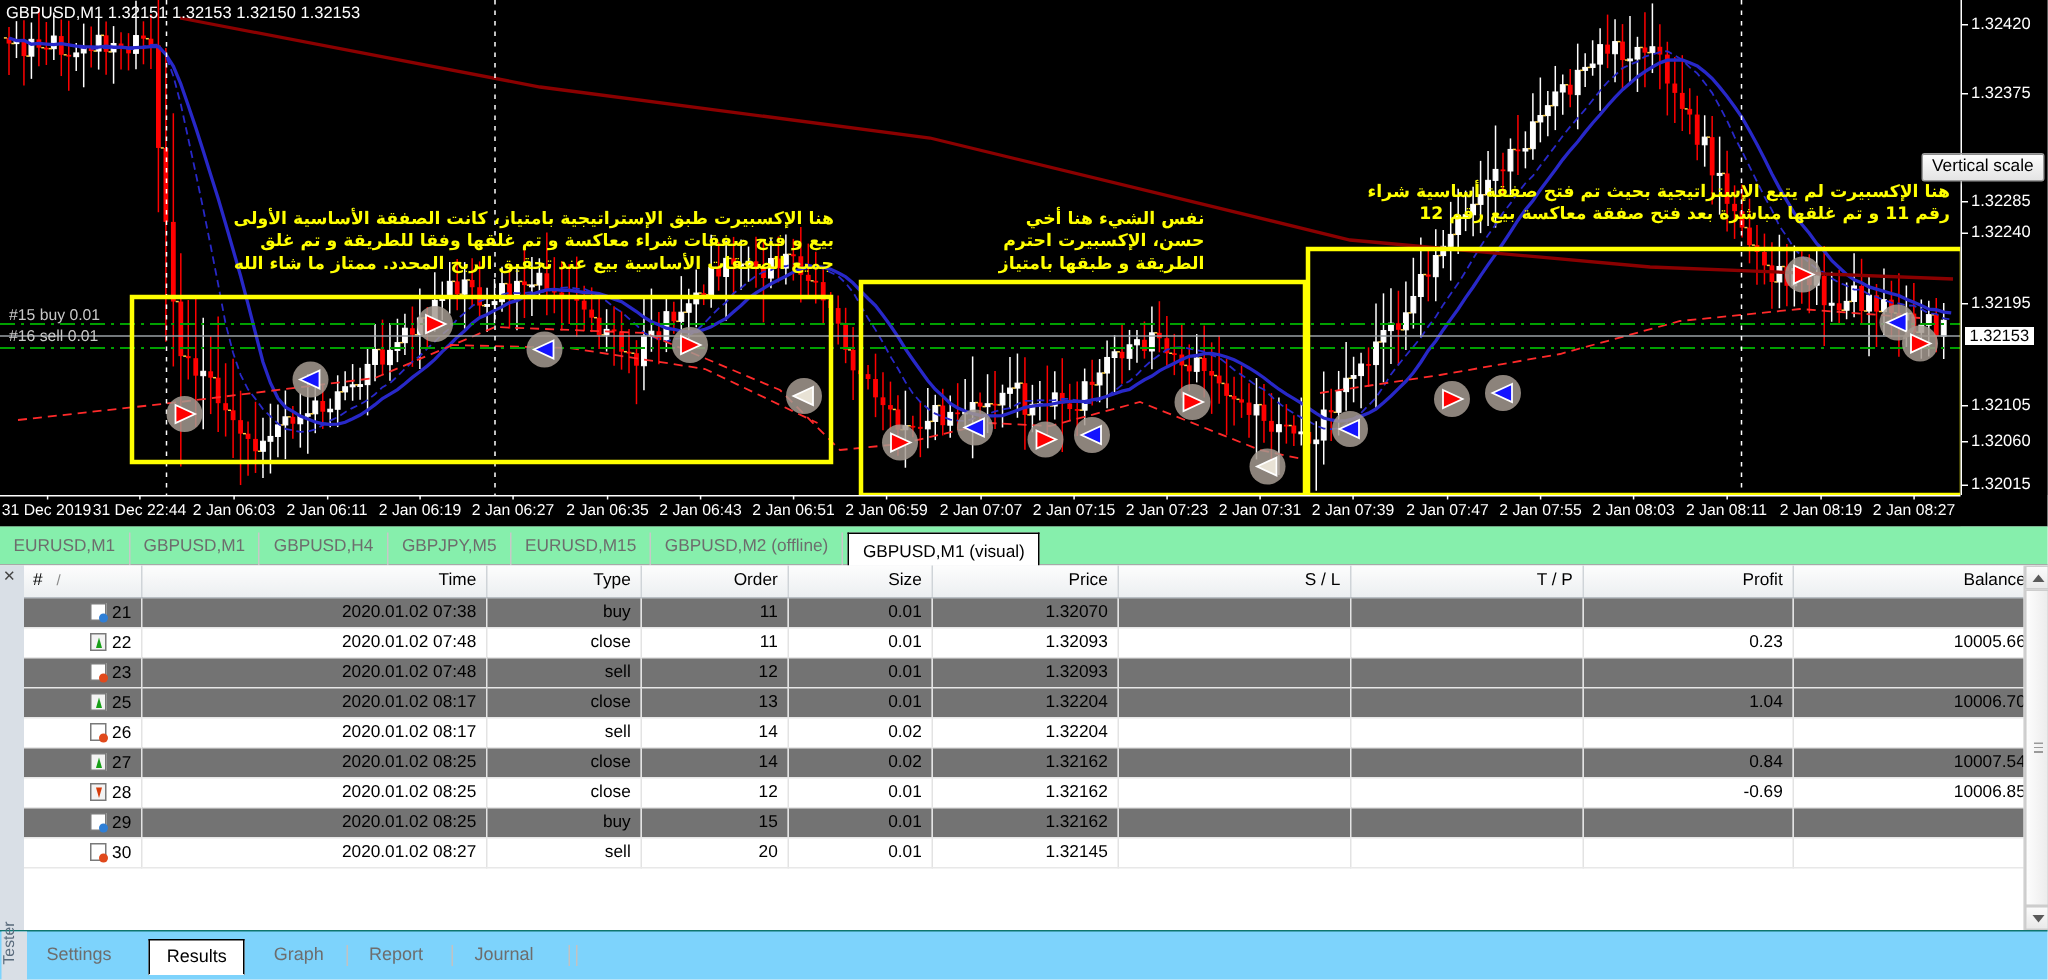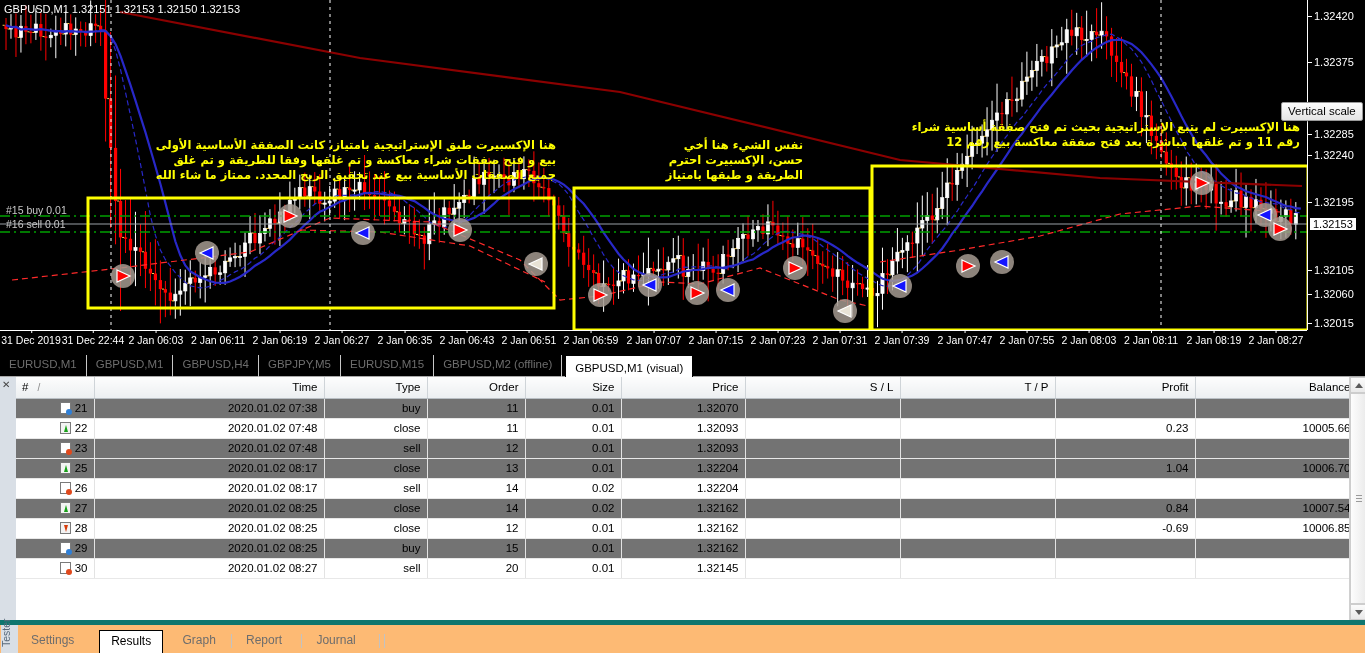--- a/index.html
+++ b/index.html
@@ -45,21 +45,21 @@
           font-family:"DejaVu Sans", sans-serif; z-index:4; white-space:nowrap; }
 
   
   #vertical-scale-tooltip { position:absolute; left:1281px; top:102px;
       background:linear-gradient(#fdfdfd,#e4e4e4); border:1px solid #9a9a9a;
       border-radius:2px; font-size:11.5px; color:#000; padding:2px 6px 3px 6px;
       z-index:20; white-space:nowrap; box-shadow:0 1px 2px rgba(0,0,0,.35); }
 
   
   #chart-tabs { position:absolute; left:0; top:351px; width:1365px; height:26px;
-                background:#000000; border-bottom:1px solid #a8a8a8; }
+                background:#86efac; border-bottom:1px solid #a8a8a8; }
   .ctab { position:relative; float:left; height:22px; margin-top:4px;
           padding:3px 9px 0 9px; font-size:11.5px; color:#6d6d6d; cursor:default;
           border-right:1px solid #c8c8c8; }
   .ctab.active { color:#000; background:#fff; border:1px solid #000;
                  border-bottom:1px solid #fff; height:23px; padding-top:6px;
                  font-weight:normal; margin-left:3px; }
 
   
   #table-wrap { position:absolute; left:0; top:377px; width:1365px; height:243px;
                 background:#fff; }
@@ -102,21 +102,21 @@
   .sb-up   { border-bottom:5px solid #5a5a5a; }
   .sb-down { border-top:5px solid #5a5a5a; }
   #sb-thumb { position:absolute; left:0; top:16px; width:16px; height:211px;
               background:linear-gradient(90deg,#fdfdfd,#ececec);
               border:1px solid #cdcdcd; }
   #sb-grip { position:absolute; left:5px; top:50%; margin-top:-4px; width:6px; height:8px;
              background:repeating-linear-gradient(#9a9a9a 0 1px,transparent 1px 3px); }
 
   
   #bottom-bar { position:absolute; left:0; top:620px; width:1365px; height:33px;
-                background:#fdba74; border-top:5px solid #0f766e; }
+                background:#7dd3fc; border-top:1px solid #0f766e; }
   #tester-label { position:absolute; left:1px; top:0px; width:17px; height:33px;
                   background:#d9dfe6; color:#5a6b7c; font-size:10.5px; }
   #tester-label span { display:block; transform:rotate(-90deg) translate(-22px,-1px);
                        transform-origin:left top; white-space:nowrap; }
   .btab { position:absolute; top:5px; height:22px; padding:3px 11px 0 11px;
           font-size:12px; color:#6d6d6d; cursor:default; }
   .btab.active { color:#000; background:#fff; border:1px solid #000;
                  border-bottom:1px solid #fff; height:24px; }
   .bsep { position:absolute; top:9px; width:1px; height:14px; background:#c2c2c2; }
 </style>

